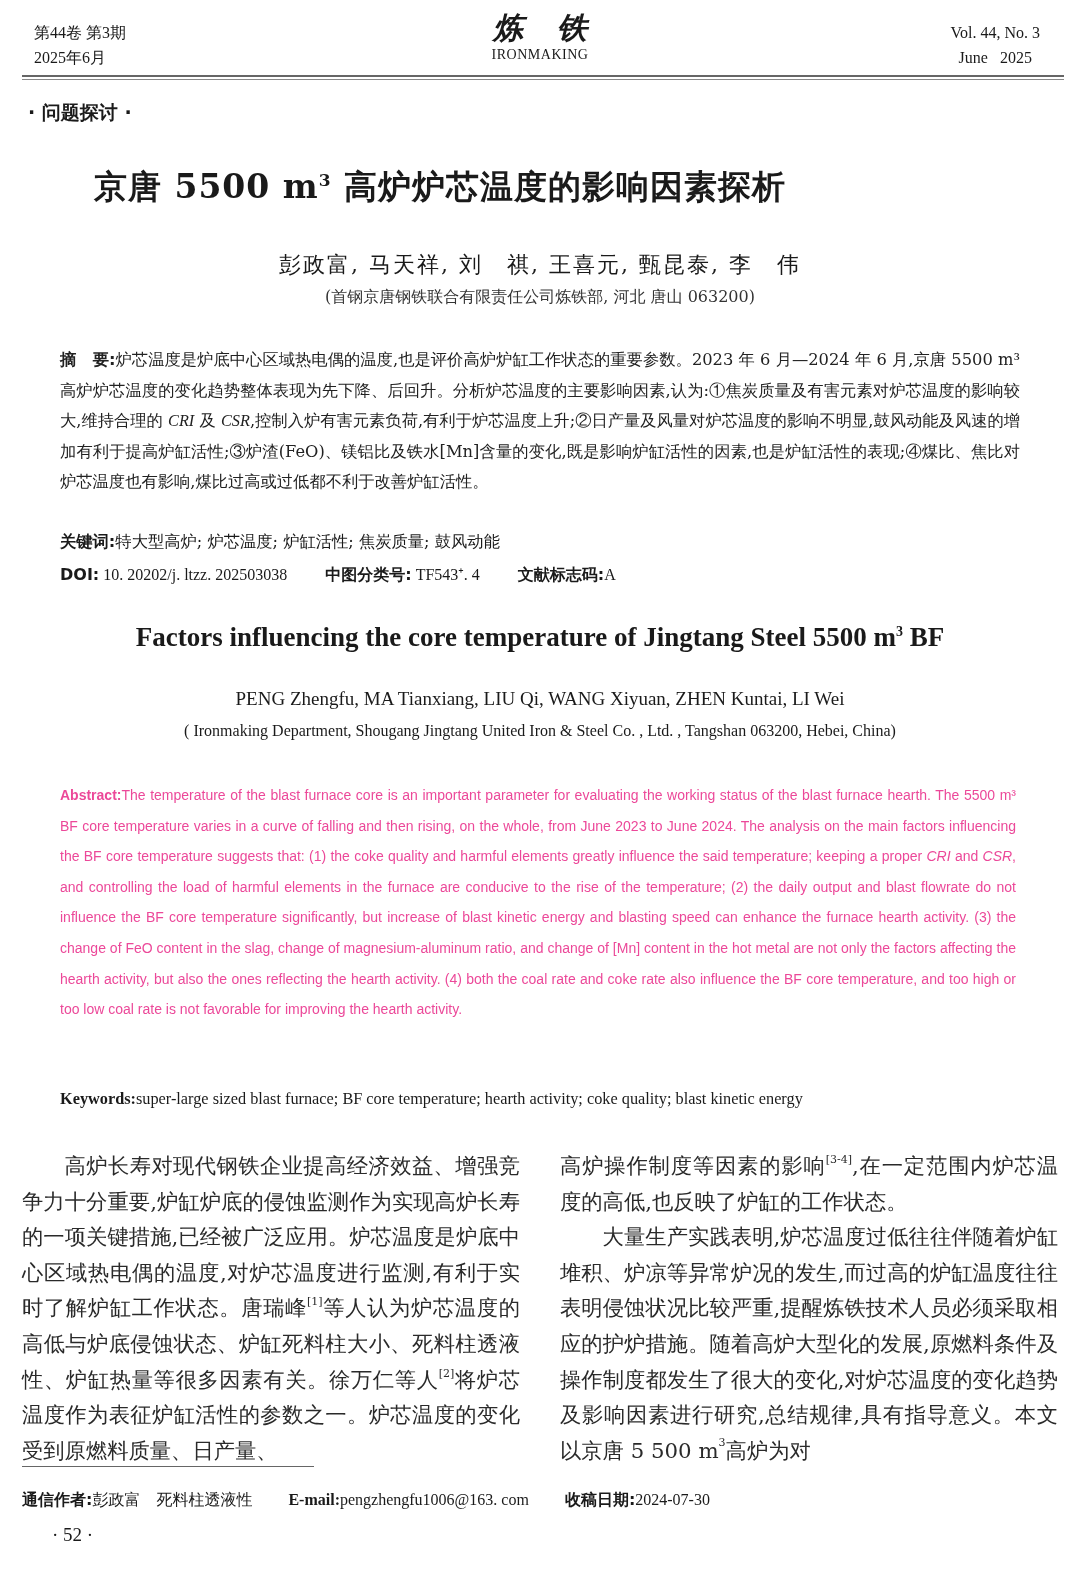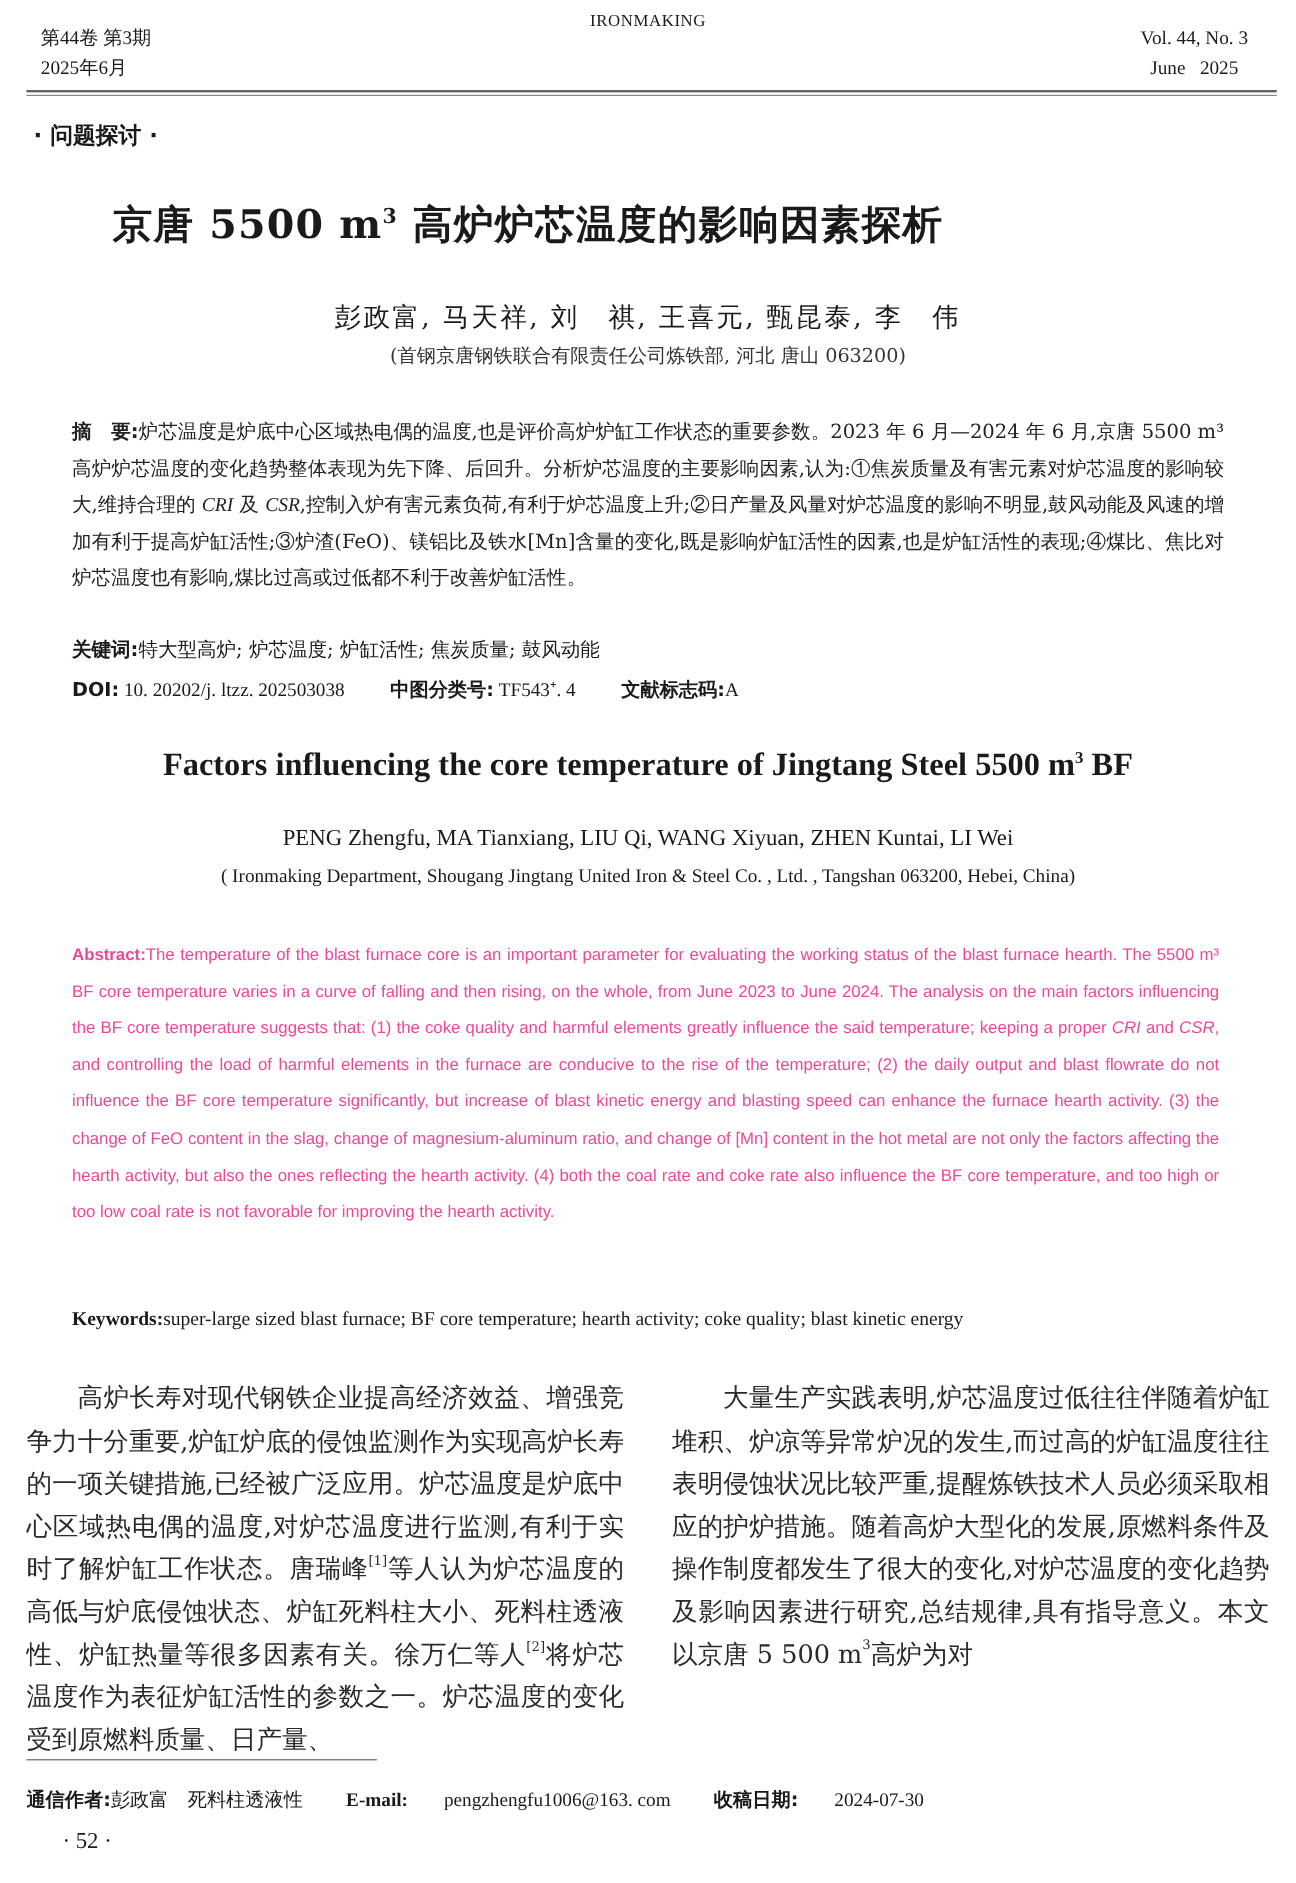--- a/index.html
+++ b/index.html
@@ -43,33 +43,34 @@
 
   .body-col { position: absolute; top: 1148px; width: 498px; font-size: 21.3px; line-height: 35.6px; text-align: justify; font-family: "DejaVu Serif", serif; color: #2a2a2a; }
   .col-left { left: 22px; }
   .col-right { left: 560px; }
   .body-col p.indent { text-indent: 2em; }
   .body-col sup { font-size: 11px; vertical-align: 10px; line-height: 0; }
 
   .foot-rule { position: absolute; left: 22px; width: 292px; top: 1466px; border-top: 1px solid #666; }
   .footnote { position: absolute; left: 22px; top: 1490px; font-size: 16px; font-family: "DejaVu Serif", serif; white-space: nowrap; }
   .footnote .lbl { font-weight: bold; font-family: "DejaVu Sans", sans-serif; }
-  .footnote .email { font-family: "Liberation Serif", serif; margin-left: 30px; }
+  .footnote .email { font-family: "Liberation Serif", serif; }
   .footnote .gap { display: inline-block; width: 36px; }
   .page-num { position: absolute; left: 52px; top: 1524px; font-size: 19px; font-family: "Liberation Serif", serif; }
 </style>
 </head>
 <body>
 
 <div class="header">
   <div class="hdr-left">
     <div>第44卷 第3期</div>
     <div>2025年6月</div>
   </div>
   <div class="hdr-center">
+    <div class="journal-cn">炼铁</div>
     <div class="journal-en">IRONMAKING</div>
   </div>
   <div class="hdr-right">
     <div>Vol. 44, No. 3</div>
     <div style="white-space:pre">June   2025</div>
   </div>
   <div class="rule1"></div>
   <div class="rule2"></div>
 </div>
 
@@ -93,19 +94,20 @@
 
 <div class="abstract-en"><span class="lbl">Abstract:</span><span>The temperature of the blast furnace core is an important parameter for evaluating the working status of the blast furnace hearth.  The 5500 m³ BF core temperature varies in a curve of falling and then rising, on the whole, from June 2023 to June 2024.  The analysis on the main factors influencing the BF core temperature suggests that: (1) the coke quality and harmful elements greatly influence the said temperature; keeping a proper </span><i>CRI</i><span> and </span><i>CSR</i><span>, and controlling the load of harmful elements in the furnace are conducive to the rise of the temperature; (2) the daily output and blast flowrate do not influence the BF core temperature significantly, but increase of blast kinetic energy and blasting speed can enhance the furnace hearth activity.  (3) the change of FeO content in the slag, change of magnesium-aluminum ratio, and change of [Mn] content in the hot metal are not only the factors affecting the hearth activity, but also the ones reflecting the hearth activity.  (4) both the coal rate and coke rate also influence the BF core temperature, and too high or too low coal rate is not favorable for improving the hearth activity.</span></div>
 
 <div class="kw-en"><span class="lbl">Keywords:</span><span>super-large sized blast furnace; BF core temperature; hearth activity; coke quality; blast kinetic energy</span></div>
 
 <div class="body-col col-left">
   <p class="indent"><span>高炉长寿对现代钢铁企业提高经济效益、增强竞争力十分重要,炉缸炉底的侵蚀监测作为实现高炉长寿的一项关键措施,已经被广泛应用。炉芯温度是炉底中心区域热电偶的温度,对炉芯温度进行监测,有利于实时了解炉缸工作状态。唐瑞峰</span><sup>[1]</sup><span>等人认为炉芯温度的高低与炉底侵蚀状态、炉缸死料柱大小、死料柱透液性、炉缸热量等很多因素有关。徐万仁等人</span><sup>[2]</sup><span>将炉芯温度作为表征炉缸活性的参数之一。炉芯温度的变化受到原燃料质量、日产量、</span></p>
 </div>
 
 <div class="body-col col-right">
+  <p><span>高炉操作制度等因素的影响</span><sup>[3-4]</sup><span>,在一定范围内炉芯温度的高低,也反映了炉缸的工作状态。</span></p>
   <p class="indent"><span>大量生产实践表明,炉芯温度过低往往伴随着炉缸堆积、炉凉等异常炉况的发生,而过高的炉缸温度往往表明侵蚀状况比较严重,提醒炼铁技术人员必须采取相应的护炉措施。随着高炉大型化的发展,原燃料条件及操作制度都发生了很大的变化,对炉芯温度的变化趋势及影响因素进行研究,总结规律,具有指导意义。本文以京唐 5 500 m</span><sup style="font-size:11px;vertical-align:12px;">3</sup><span>高炉为对</span></p>
 </div>
 
 <div class="foot-rule"></div>
 <div class="footnote"><span class="lbl">通信作者:</span><span>彭政富　死料柱透液性</span><span class="gap"></span><span class="lbl" style="font-family:'Liberation Serif',serif;">E-mail:</span><span class="email">pengzhengfu1006@163. com</span><span class="gap"></span><span class="lbl">收稿日期:</span><span class="email">2024-07-30</span></div>
 
 <div class="page-num">· 52 ·</div>
 
 </body></html>

